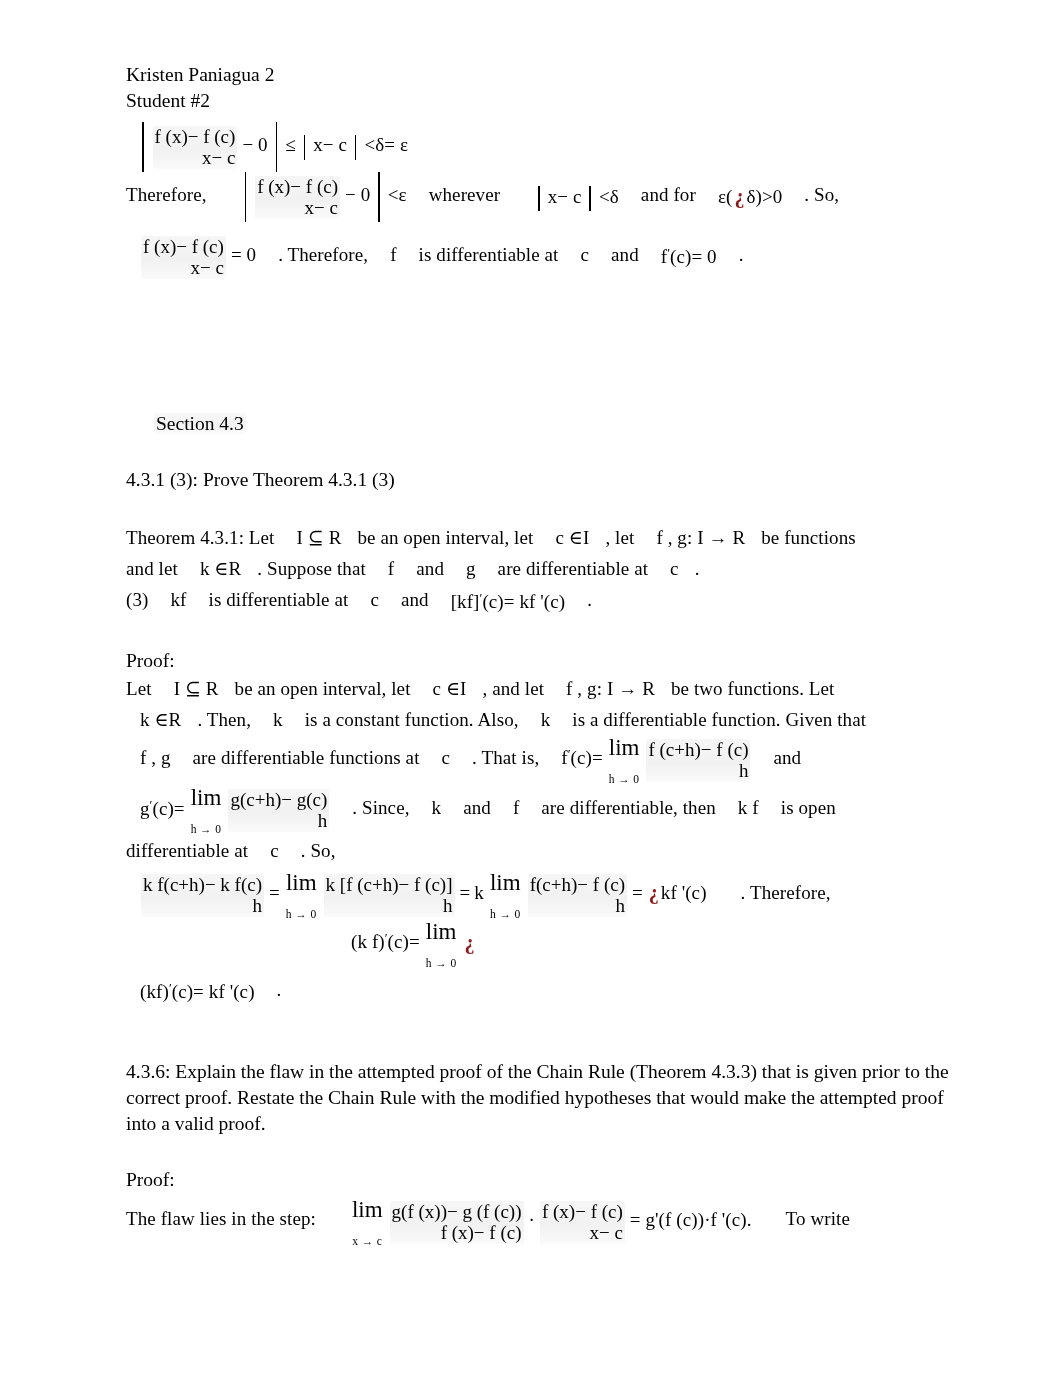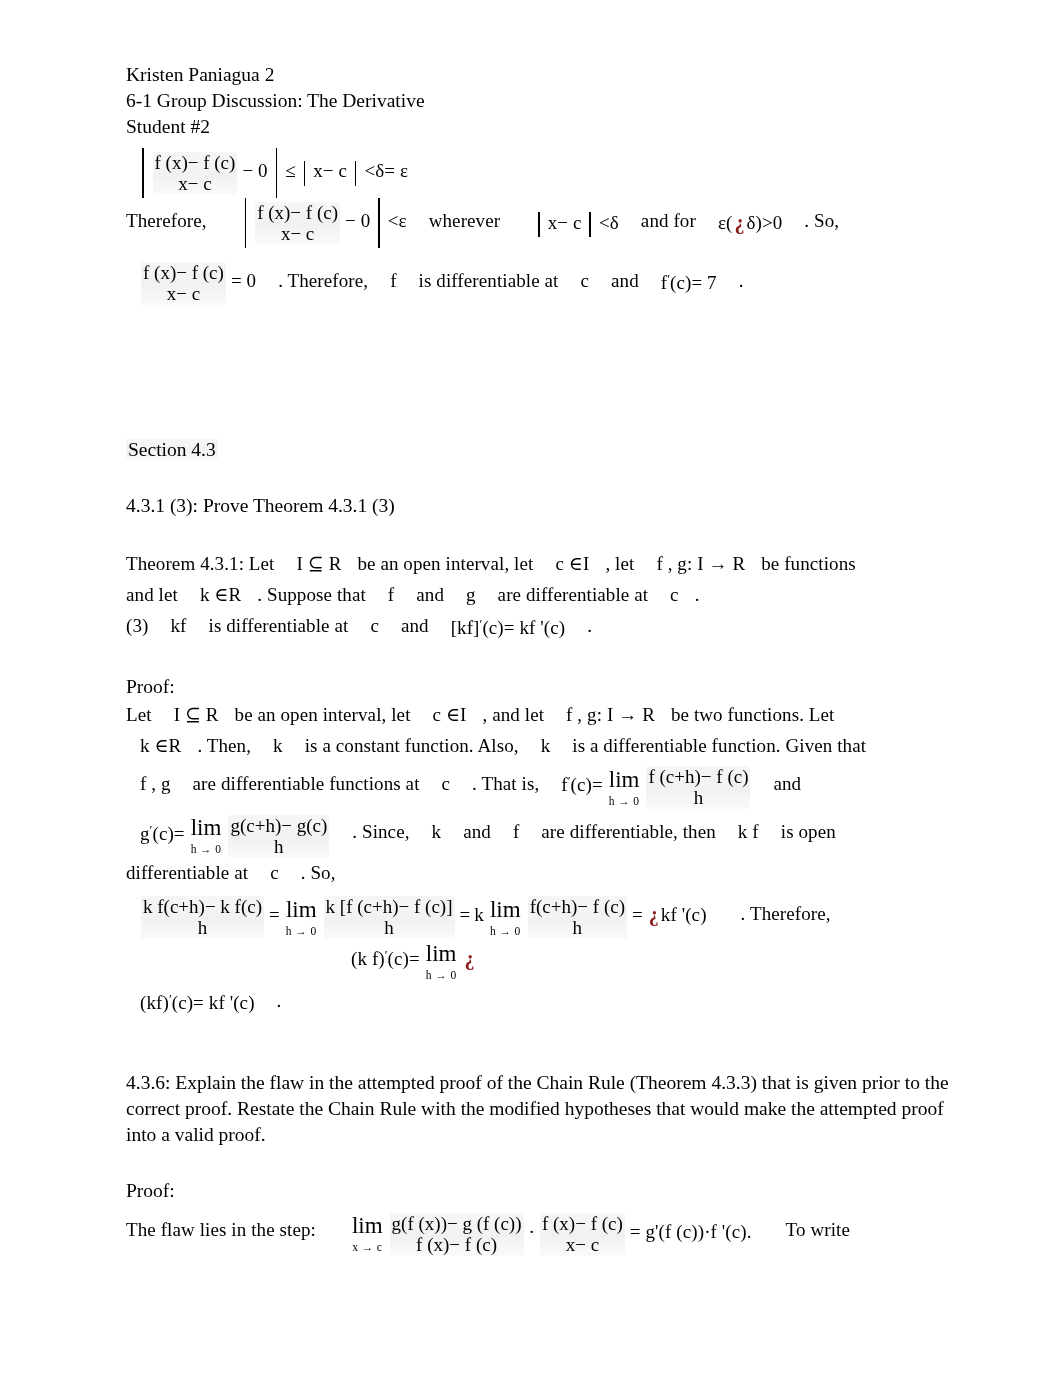--- a/index.html
+++ b/index.html
@@ -44,21 +44,21 @@
     display: inline-block;
     vertical-align: middle;
     white-space: nowrap;
   }
   .mathtext { font-size: 19px; letter-spacing: .1px; }
 
   
   .frac {
     display: inline-block;
     vertical-align: middle;
-    text-align: center;
+    text-align: right;
     background: linear-gradient(180deg, rgba(0,0,0,0.035), rgba(0,0,0,0.055) 55%, rgba(0,0,0,0.02));
     border-radius: 2px;
     padding: 0 2px;
     margin: 0 1px;
   }
   .frac .num, .frac .den {
     display: block;
     font-size: 19px;
     line-height: 21px;
     white-space: nowrap;
@@ -78,59 +78,59 @@
 
   
   .lim {
     display: inline-block;
     vertical-align: middle;
     text-align: center;
     line-height: 1;
     margin: 0 2px;
   }
   .lim .op { display: block; font-size: 23px; }
-  .lim .sub { display: block; font-size: 11.5px; letter-spacing: .4px; margin-top: 5px; }
+  .lim .sub { display: block; font-size: 11.5px; letter-spacing: .4px; margin-top: 15px; }
 
   
   .prime { font-size: 13px; vertical-align: super; line-height: 0; }
 
   
   .err {
     color: #8B1A1A;
     font-size: 20px;
     font-weight: 600;
     padding: 0 2px;
   }
 
   
   .shade {
     background: linear-gradient(180deg, rgba(0,0,0,0.03), rgba(0,0,0,0.05) 55%, rgba(0,0,0,0.015));
     border-radius: 2px;
     padding: 0 2px;
+    margin-left: 28px;
   }
 
   .gap { display: inline-block; width: 14px; }
   .gap-sm { display: inline-block; width: 8px; }
   .gap-lg { display: inline-block; width: 26px; }
 
   .eqrow { white-space: nowrap; line-height: 30px; }
   .indent { padding-left: 14px; }
 
   .section-spacer-lg { height: 132px; }
   .section-spacer-md { height: 30px; }
   .section-spacer-sm { height: 16px; }
 </style>
 </head>
 <body>
 
 <div class="page">
   <div class="content">
 
     <div class="line">Kristen Paniagua 2</div>
-    <div class="line">6-1 Group Discussion: The Derivative</div>
     <div class="line">Student #2</div>
 
     <div class="eqrow" style="padding-left:12px; margin-top:8px;">
       <span class="math">
         <span class="vbar tall"></span>
         <span class="frac">
           <span class="num">f (x)− f (c)</span>
           <span class="den">x− c</span>
         </span>
         <span class="mathtext">− 0</span>
@@ -187,21 +187,21 @@
       <span class="mathtext">. Therefore,</span>
       <span class="gap"></span>
       <span class="mathtext">f</span>
       <span class="gap"></span>
       <span class="mathtext">is differentiable at</span>
       <span class="gap"></span>
       <span class="mathtext">c</span>
       <span class="gap"></span>
       <span class="mathtext">and</span>
       <span class="gap"></span>
-      <span class="math"><span class="mathtext">f</span><span class="prime">′</span><span class="mathtext">(c)= 7</span></span>
+      <span class="math"><span class="mathtext">f</span><span class="prime">′</span><span class="mathtext">(c)= 0</span></span>
       <span class="gap"></span>
       <span class="mathtext">.</span>
     </div>
 
     <div class="section-spacer-lg"></div>
 
     <div class="line">
       <span class="shade">Section 4.3</span>
     </div>
 

